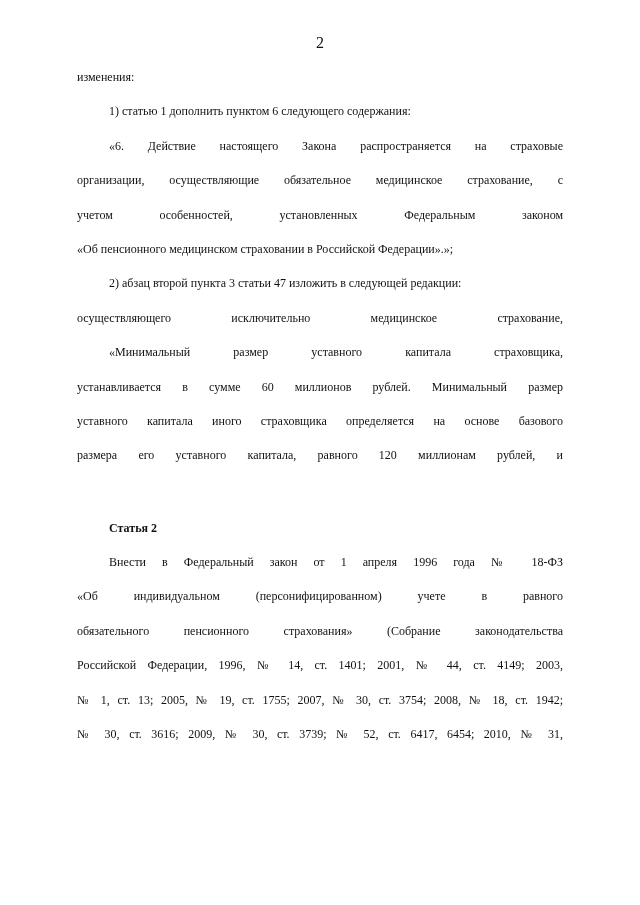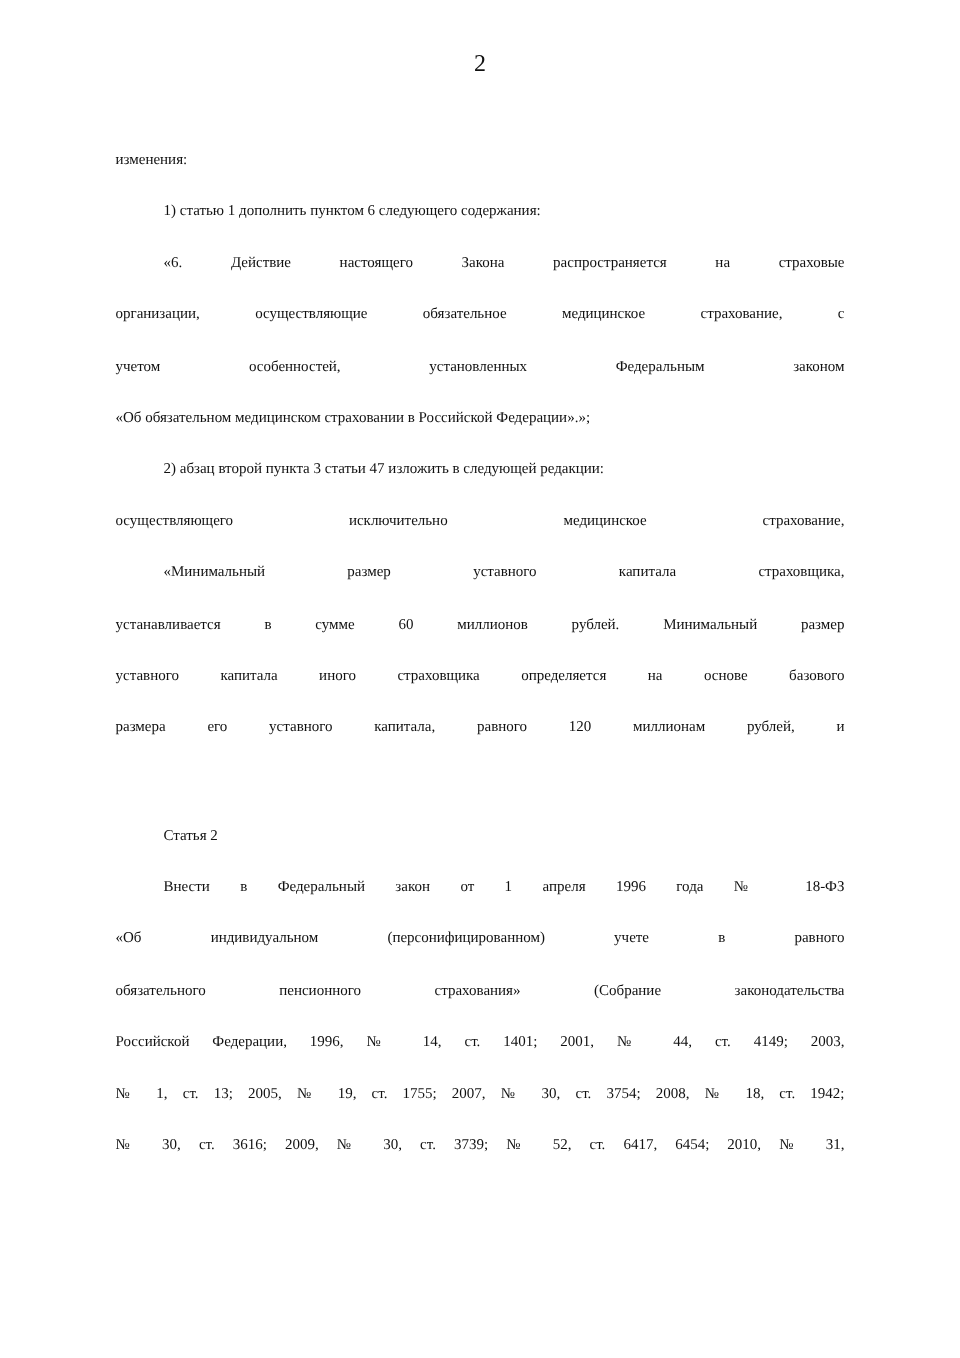--- a/index.html
+++ b/index.html
@@ -21,59 +21,59 @@
       left: 0;
       width: 640px;
       text-align: center;
       font-size: 16px;
       line-height: 20px;
     }
     .body-text {
       position: absolute;
       left: 77px;
       width: 486px;
-      top: 90px;
-      font-size: 10px;
+      top: 60px;
+      font-size: 12px;
       line-height: 34.4px;
     }
     .line {
       display: block;
       height: 34.4px;
       white-space: nowrap;
     }
     .justify {
       text-align: justify;
       text-align-last: justify;
       white-space: normal;
       overflow: hidden;
     }
     .indent {
       padding-left: 32px;
     }
     .gap {
       height: 38px;
     }
     .heading {
-      font-weight: normal;
+      font-weight: bold;
       padding-left: 32px;
     }
   </style>
 </head>
 <body>
 
 <div class="page-number">2</div>
 
 <div class="body-text">
 
   <span class="line">изменения:</span>
   <span class="line indent">1) статью 1 дополнить пунктом 6 следующего содержания:</span>
   <span class="line indent justify">«6. Действие настоящего Закона распространяется на страховые</span>
   <span class="line justify">организации, осуществляющие обязательное медицинское страхование, с</span>
   <span class="line justify">учетом особенностей, установленных Федеральным законом</span>
-  <span class="line">«Об обязательном медицинском страховании в Российской Федерации».»;</span>
+  <span class="line">«Об пенсионного медицинском страховании в Российской Федерации».»;</span>
   <span class="line indent">2) абзац второй пункта 3 статьи 47 изложить в следующей редакции:</span>
   <span class="line justify">осуществляющего исключительно медицинское страхование,</span>
   <span class="line indent justify">«Минимальный размер уставного капитала страховщика,</span>
   <span class="line justify">устанавливается в сумме 60 миллионов рублей. Минимальный размер</span>
   <span class="line justify">уставного капитала иного страховщика определяется на основе базового</span>
   <span class="line justify">размера его уставного капитала, равного 120 миллионам рублей, и</span>
 
   <div class="gap"></div>
 
   <span class="line heading">Статья 2</span>

